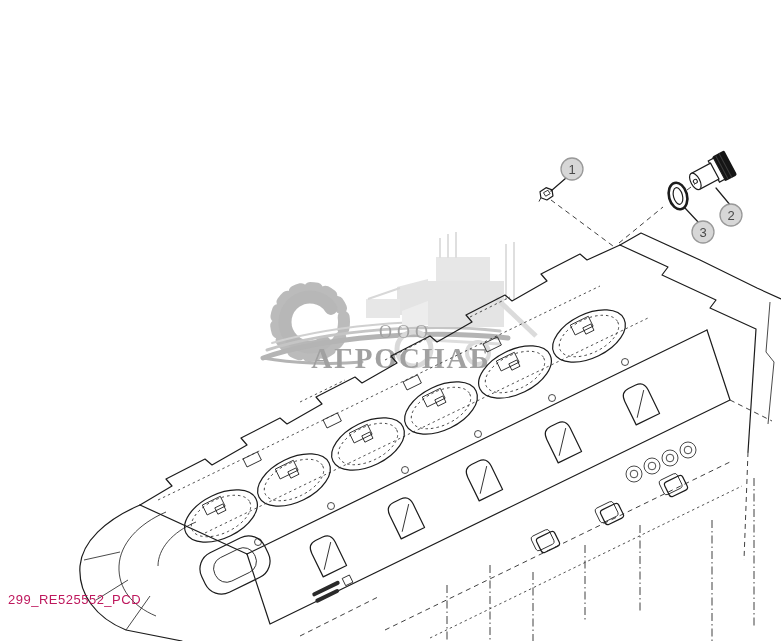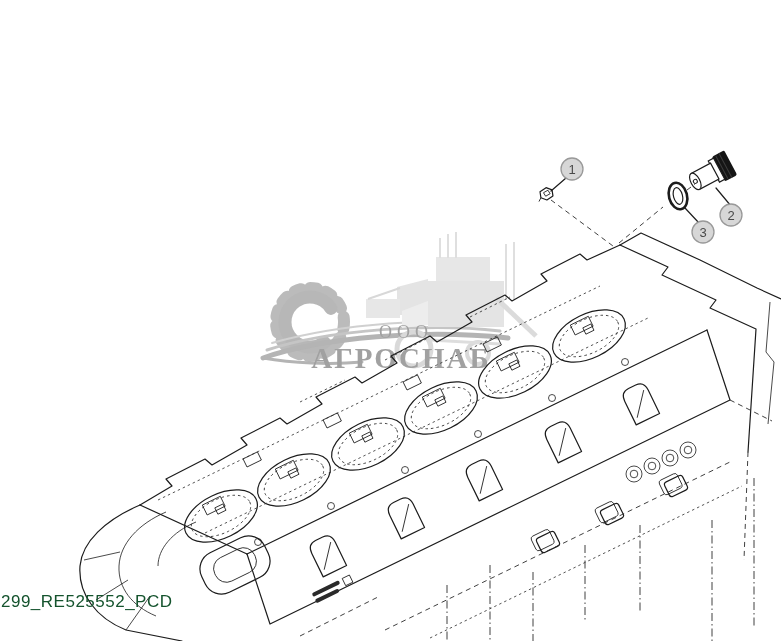--- a/index.html
+++ b/index.html
@@ -1,22 +1,23 @@
 <!DOCTYPE html>
 <html><head>
 <meta charset="utf-8">
 <style>
   html,body{margin:0;padding:0;background:#ffffff;}
   body{width:781px;height:641px;position:relative;overflow:hidden;
        font-family:"Liberation Sans",sans-serif;}
   .stage{position:absolute;left:0;top:0;width:781px;height:641px;}
   .footer-code{
     position:absolute;left:1px;top:592px;
-    font-size:17px;color:#14532d;letter-spacing:0.5px;
+    font-size:13px;color:#be185d;letter-spacing:0.5px;
     font-family:"Liberation Sans",sans-serif;
+    padding-left:7px;
   }
   svg{display:block}
   .ln{fill:none;stroke:#1c1c1c;stroke-width:1.2;stroke-linejoin:round;stroke-linecap:round;}
   .thin{fill:none;stroke:#1c1c1c;stroke-width:0.8;}
   .dash{fill:none;stroke:#2a2a2a;stroke-width:0.9;stroke-dasharray:5 4;}
   .dashsm{fill:none;stroke:#2a2a2a;stroke-width:0.8;stroke-dasharray:2.5 3;}
   .dashdot{fill:none;stroke:#2a2a2a;stroke-width:0.9;stroke-dasharray:8 3 1.5 3;}
   .wm-art{fill:none;stroke-linecap:round;}
   .balloon-num{font-family:"Liberation Sans",sans-serif;font-size:13px;}
 </style>

